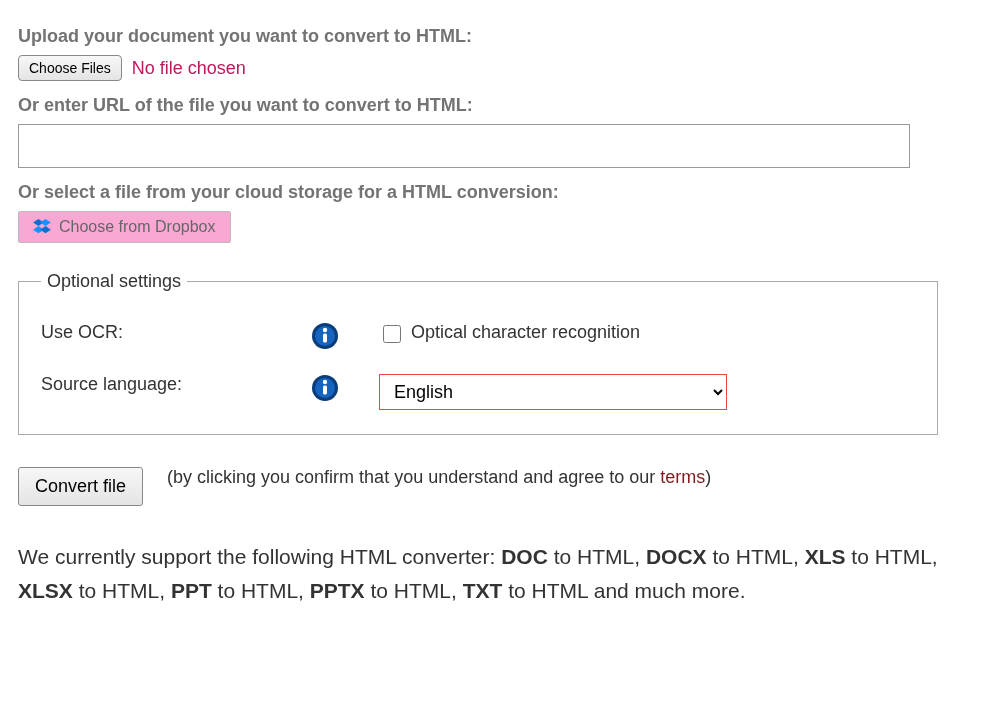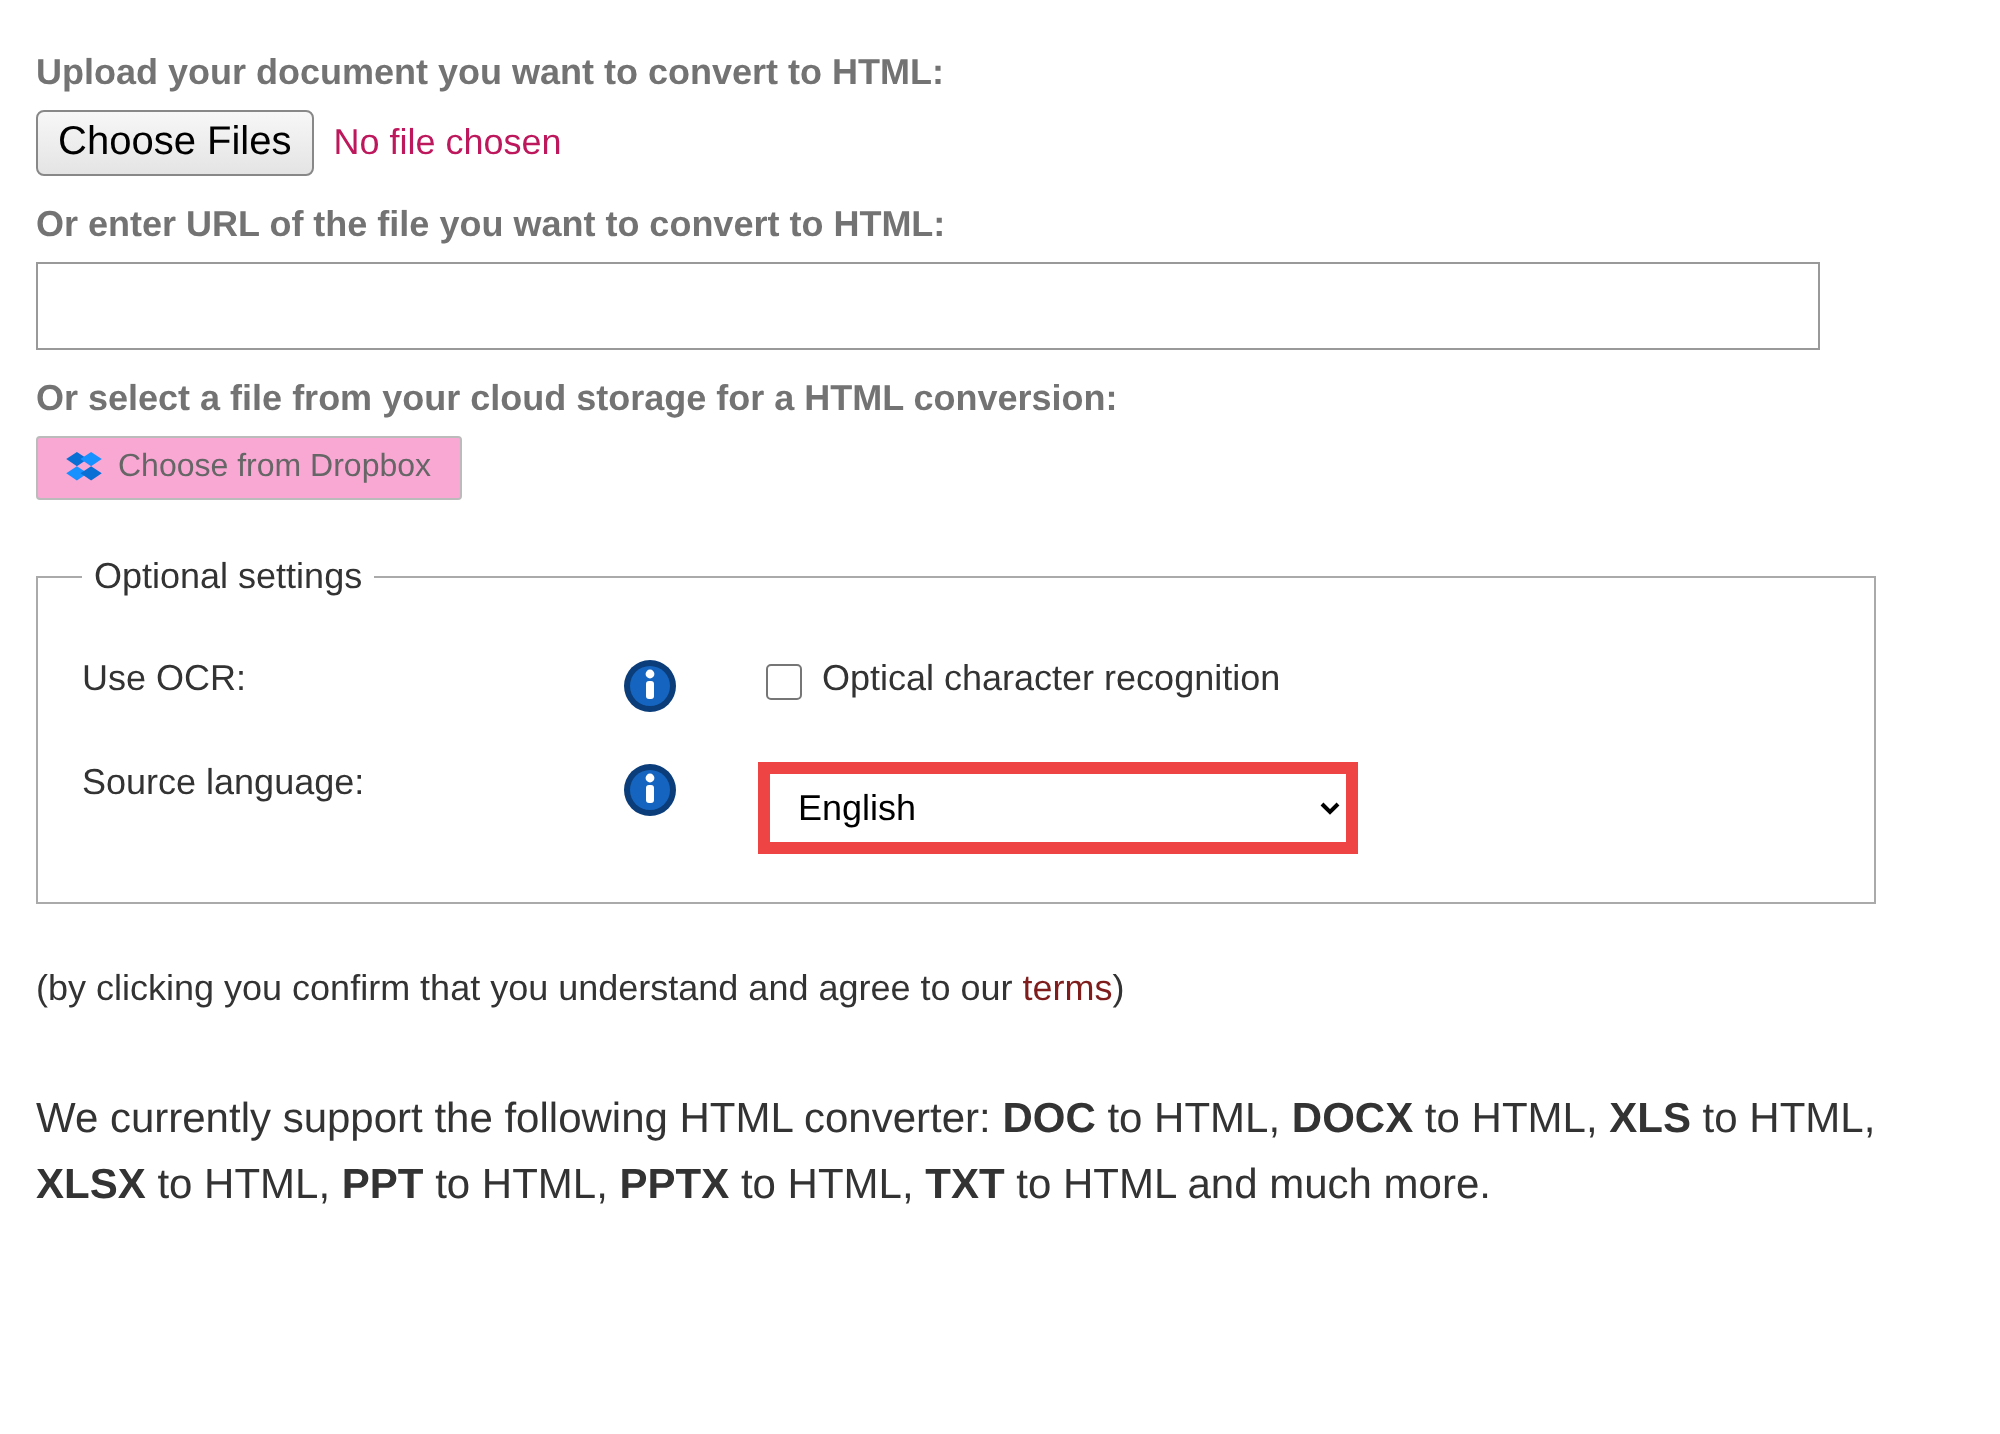--- a/index.html
+++ b/index.html
@@ -18,21 +18,21 @@
     margin: 8px 0 8px 0;
   }
   .file-row {
     display: flex;
     align-items: center;
     gap: 10px;
     margin-bottom: 14px;
   }
   .choose-files-btn {
     font-family: inherit;
-    font-size: 20px;
+    font-size: 14px;
     padding: 4px 10px;
     background: linear-gradient(#f7f7f7, #e4e4e4);
     border: 1px solid #888;
     border-radius: 4px;
     cursor: pointer;
   }
   .no-file {
     color: #be185d;
     font-size: 18px;
   }
@@ -101,22 +101,22 @@
     height: 18px;
     margin-right: 10px;
   }
   .ocr-text {
     font-size: 18px;
     color: #333;
   }
   .lang-select {
     font-size: 18px;
     padding: 6px 10px;
-    width: 300px;
-    border: 6px solid #ef4444;
+    width: 348px;
+    border: 1px solid #ef4444;
     background: #fff;
   }
   .convert-row {
     display: flex;
     align-items: flex-start;
     gap: 24px;
     margin-bottom: 34px;
   }
   .convert-btn {
     font-family: inherit;
@@ -203,20 +203,21 @@
       </svg>
     </span>
     <select class="lang-select">
       <option>English</option>
     </select>
   </div>
 </fieldset>
 
 
 <div class="convert-row">
+  <button class="convert-btn">Convert file</button>
   <div class="convert-note">
     <span>(by clicking you confirm that you understand and agree to our </span><a class="terms-link">terms</a><span>)</span>
   </div>
 </div>
 
 
 <div class="support">
   <span>We currently support the following HTML converter: </span><b>DOC</b><span> to HTML, </span><b>DOCX</b><span> to HTML, </span><b>XLS</b><span> to HTML, </span><b>XLSX</b><span> to HTML, </span><b>PPT</b><span> to HTML, </span><b>PPTX</b><span> to HTML, </span><b>TXT</b><span> to HTML and much more.</span>
 </div>
 

